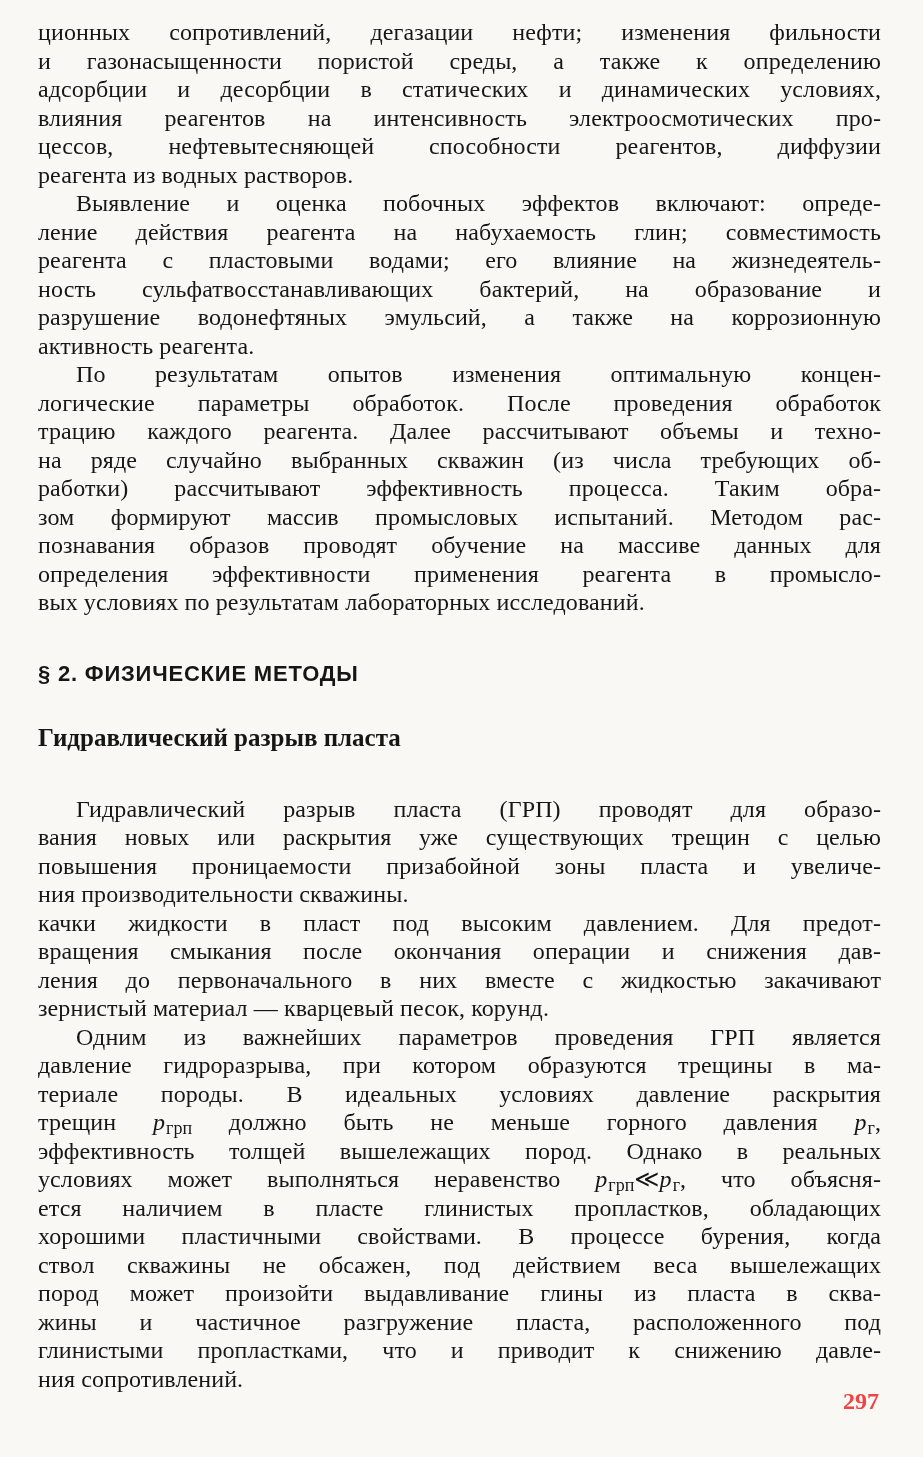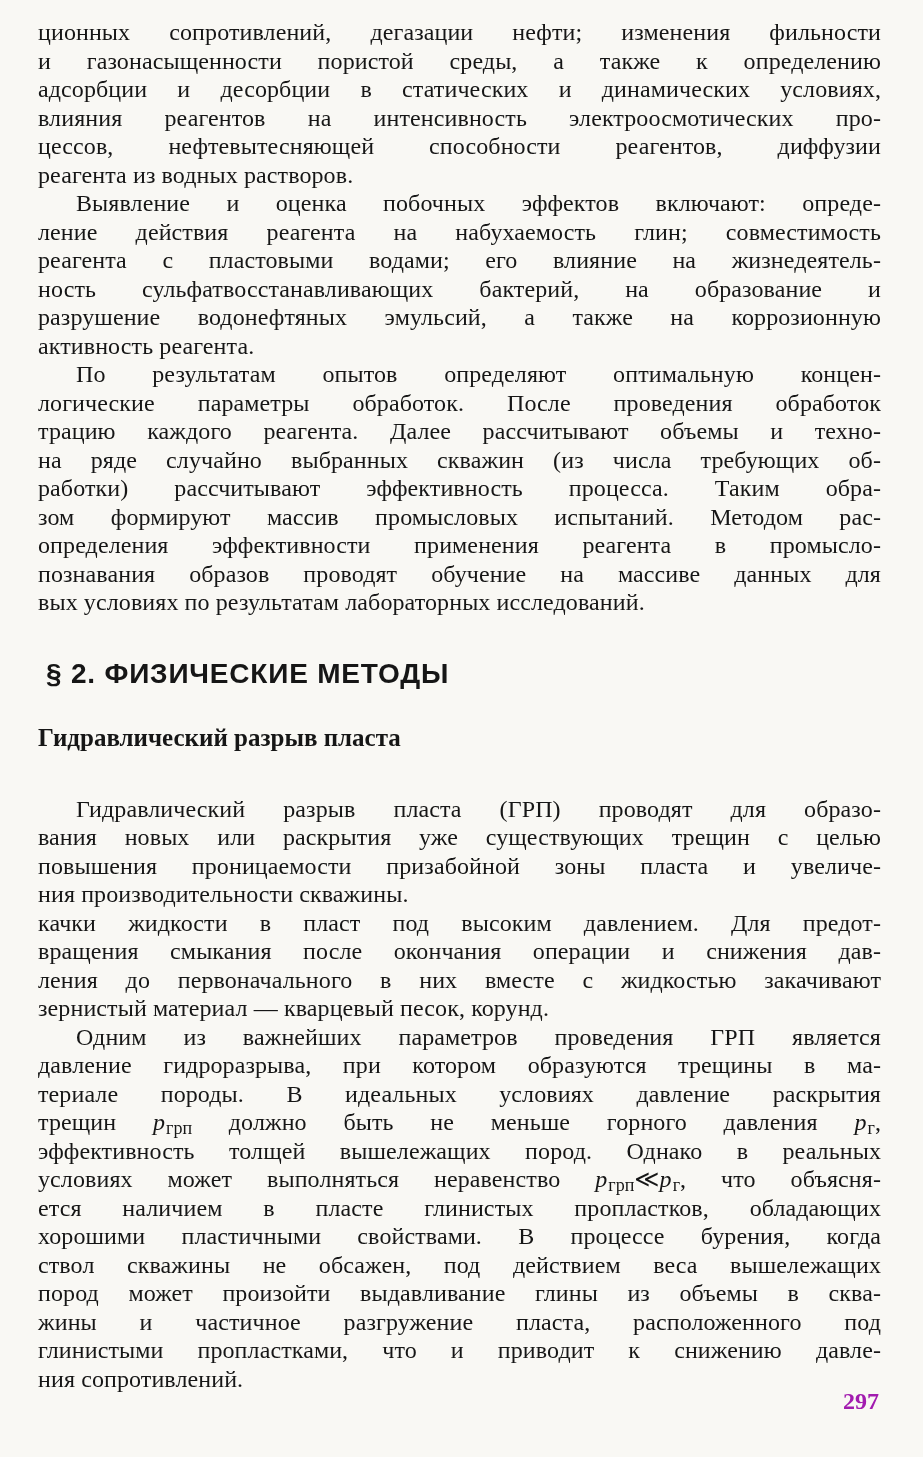--- a/index.html
+++ b/index.html
@@ -48,42 +48,41 @@
     vertical-align: -4px;
     letter-spacing: 0;
   }
   .line i {
     font-family: "Liberation Serif", "DejaVu Serif", serif;
     padding-right: 1px;
   }
   .section-heading {
     font-family: "Liberation Sans", "DejaVu Sans", sans-serif;
     font-weight: bold;
-    font-size: 28px;
+    font-size: 22px;
     letter-spacing: 0.8px;
     margin-top: 42px;
     line-height: 30px;
-    margin-left: 8px;
   }
   .subheading {
     font-family: "Liberation Serif", "DejaVu Serif", serif;
     font-weight: bold;
     font-size: 25px;
     margin-top: 34px;
     margin-bottom: 42px;
     line-height: 30px;
   }
   .page-number {
     position: absolute;
     top: 1388px;
     right: 44px;
     font-family: "Liberation Serif", "DejaVu Serif", serif;
     font-weight: bold;
     font-size: 24px;
-    color: #a21caf;
+    color: #ef4444;
   }
 </style>
 </head>
 <body>
 
 <div class="page">
   <div>
       <div class="para">
         <div class="line first">ционных сопротивлений, дегазации нефти; изменения фильности</div>
         <div class="line">и газонасыщенности пористой среды, а также к определению</div>
@@ -94,28 +93,28 @@
       </div>
       <div class="para indent">
         <div class="line first">Выявление и оценка побочных эффектов включают: опреде-</div>
         <div class="line">ление действия реагента на набухаемость глин; совместимость</div>
         <div class="line">реагента с пластовыми водами; его влияние на жизнедеятель-</div>
         <div class="line">ность сульфатвосстанавливающих бактерий, на образование и</div>
         <div class="line">разрушение водонефтяных эмульсий, а также на коррозионную</div>
         <div class="line last">активность реагента.</div>
       </div>
       <div class="para indent">
-        <div class="line first">По результатам опытов определяют оптимальную концен-</div>
+        <div class="line first">По результатам опытов изменения оптимальную концен-</div>
         <div class="line">логические параметры обработок. После проведения обработок</div>
         <div class="line">трацию каждого реагента. Далее рассчитывают объемы и техно-</div>
         <div class="line">на ряде случайно выбранных скважин (из числа требующих об-</div>
         <div class="line">работки) рассчитывают эффективность процесса. Таким обра-</div>
         <div class="line">зом формируют массив промысловых испытаний. Методом рас-</div>
+        <div class="line">познавания образов проводят обучение на массиве данных для</div>
         <div class="line">определения эффективности применения реагента в промысло-</div>
-        <div class="line">познавания образов проводят обучение на массиве данных для</div>
         <div class="line last">вых условиях по результатам лабораторных исследований.</div>
       </div>
       <div class="section-heading">§ 2. ФИЗИЧЕСКИЕ МЕТОДЫ</div>
       <div class="subheading">Гидравлический разрыв пласта</div>
       <div class="para indent">
         <div class="line first">Гидравлический разрыв пласта (ГРП) проводят для образо-</div>
         <div class="line">вания новых или раскрытия уже существующих трещин с целью</div>
         <div class="line">повышения проницаемости призабойной зоны пласта и увеличе-</div>
         <div class="line last">ния производительности скважины.</div>
       </div>
@@ -128,20 +127,20 @@
       <div class="para indent">
         <div class="line first">Одним из важнейших параметров проведения ГРП является</div>
         <div class="line">давление гидроразрыва, при котором образуются трещины в ма-</div>
         <div class="line">териале породы. В идеальных условиях давление раскрытия</div>
         <div class="line">трещин <i>p</i><sub>грп</sub> должно быть не меньше горного давления <i>p</i><sub>г</sub>,</div>
         <div class="line">эффективность толщей вышележащих пород. Однако в реальных</div>
         <div class="line">условиях может выполняться неравенство <i>p</i><sub>грп</sub>≪<i>p</i><sub>г</sub>, что объясня-</div>
         <div class="line">ется наличием в пласте глинистых пропластков, обладающих</div>
         <div class="line">хорошими пластичными свойствами. В процессе бурения, когда</div>
         <div class="line">ствол скважины не обсажен, под действием веса вышележащих</div>
-        <div class="line">пород может произойти выдавливание глины из объемы в сква-</div>
+        <div class="line">пород может произойти выдавливание глины из пласта в сква-</div>
         <div class="line">жины и частичное разгружение пласта, расположенного под</div>
         <div class="line">глинистыми пропластками, что и приводит к снижению давле-</div>
         <div class="line last">ния сопротивлений.</div>
       </div>
     </div>
   <div class="page-number">297</div>
 </div>
 
 </body></html>

